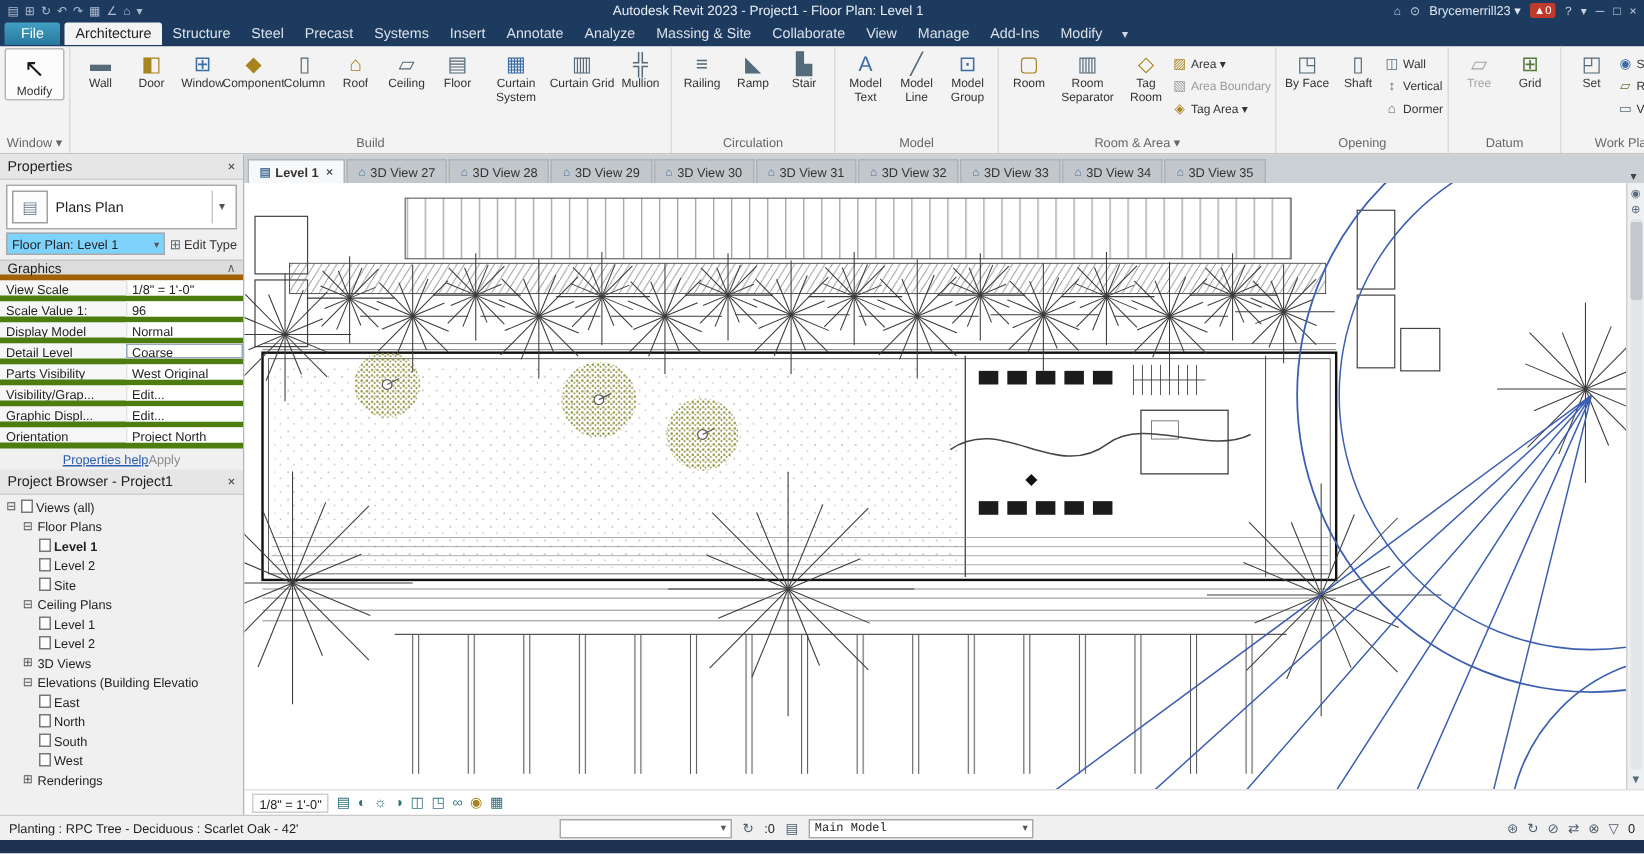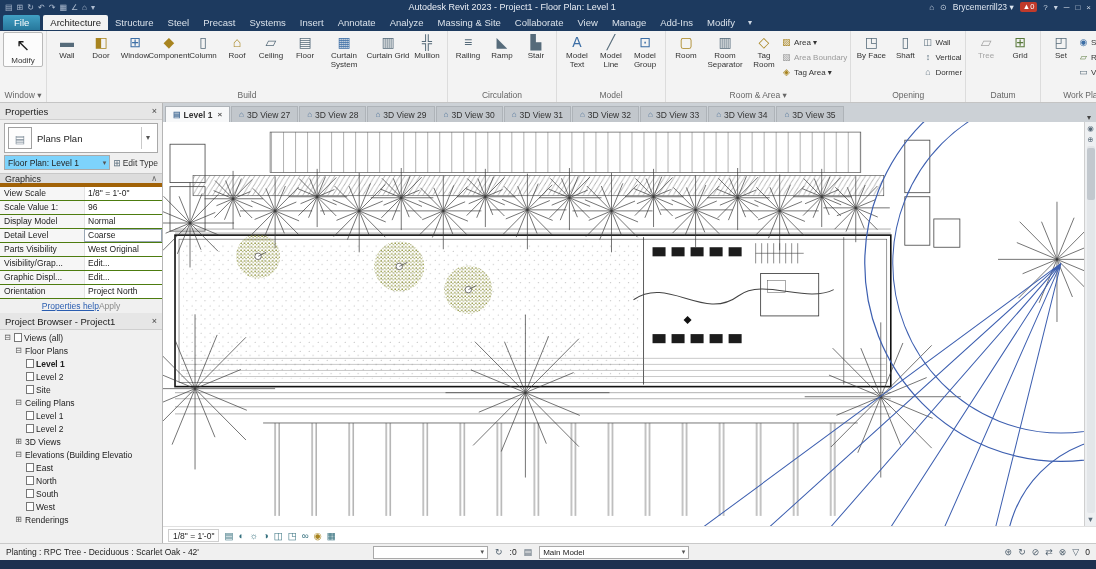--- a/index.html
+++ b/index.html
@@ -60,21 +60,21 @@
   .tsarrow { width:13px; height:22px; border-left:1px solid #c9c9c9; text-align:center; line-height:22px; font-size:8px; color:#555; }
   .instrow { display:flex; margin:0 4px 3px; gap:3px; align-items:center; }
   .instcombo { flex:1; background:#7dd3fc; border:1px solid #a9a9a9; height:15px; display:flex;
                align-items:center; font-size:8.5px; padding:0 3px; }
   .instcombo .ca { margin-left:auto; font-size:7px; color:#555; }
   .edittype { display:flex; align-items:center; gap:2px; font-size:8.5px; color:#333; }
   .edittype .ic { font-size:9px; color:#566b7a; }
   .sechead { height:14px; background:#dcdcdc; border-top:1px solid #c8c8c8; border-bottom:4px solid #a16207;
              display:flex; align-items:center; padding:0 5px; font-size:9px; }
   .sechead .cx { margin-left:auto; font-size:8px; color:#666; }
-  .prow { display:flex; height:14px; border-bottom:1px solid #4d7c0f; font-size:8.5px; background:#f6f6f6; }
+  .prow { display:flex; height:14px; border-bottom:4px solid #4d7c0f; font-size:8.5px; background:#f6f6f6; }
   .plabel { width:84px; padding:1px 4px; white-space:nowrap; overflow:hidden; color:#222; }
   .pval { flex:1; background:#fff; border-left:1px solid #e3e3e3; padding:1px 3px; white-space:nowrap; overflow:hidden; }
   .pval.combo { outline:1px solid #9aa7b5; outline-offset:-1px; }
   .prophelp { display:flex; justify-content:center; align-items:center; padding:2px 5px; font-size:8.5px; }
   .phlink { color:#2a5db0; text-decoration:underline; }
   .applybtn { color:#8a8a8a; }
 
   .treewrap { flex:1; overflow:hidden; background:#f0f0f0; padding-top:1px; }
   .trow { height:13px; display:flex; align-items:center; gap:2px; font-size:8.5px; white-space:nowrap; }
   .trow.lvl0 { padding-left:3px; } .trow.lvl1 { padding-left:14px; } .trow.lvl2 { padding-left:26px; }
@@ -103,21 +103,21 @@
   .vcb .scale { border:1px solid #cfcfcf; padding:0 4px; height:13px; line-height:12px; background:#fdfdfd; }
   .vic { font-size:9.5px; color:#35707e; }
 
   
   .statusbar { height:17px; background:#f0f0f0; border-top:1px solid #c9c9c9; display:flex;
                align-items:center; gap:7px; padding:0 6px; font-size:8.5px; color:#222; }
   .smsg { width:360px; white-space:nowrap; overflow:hidden; }
   .scombo { width:115px; height:13px; background:#fff; border:1px solid #a9a9a9; display:flex;
             align-items:center; padding:0 3px; font-size:8px; }
   .scombo.wide { width:150px; }
-  .scombo .ctext { flex:1; white-space:nowrap; overflow:hidden; }
+  .scombo .ctext { flex:1; white-space:nowrap; overflow:hidden;font-family:Liberation Mono, monospace; }
   .scombo .ca { margin-left:auto; font-size:7px; color:#555; }
   .sic { font-size:9px; color:#4c5d6b; }
   .sb-right { margin-left:auto; display:flex; align-items:center; gap:6px; }
   .bottomstrip { height:9px; background:#1d3150; }
 </style>
 </head>
 <body>
 
 <div class="titlebar">
   <div class="qat">

